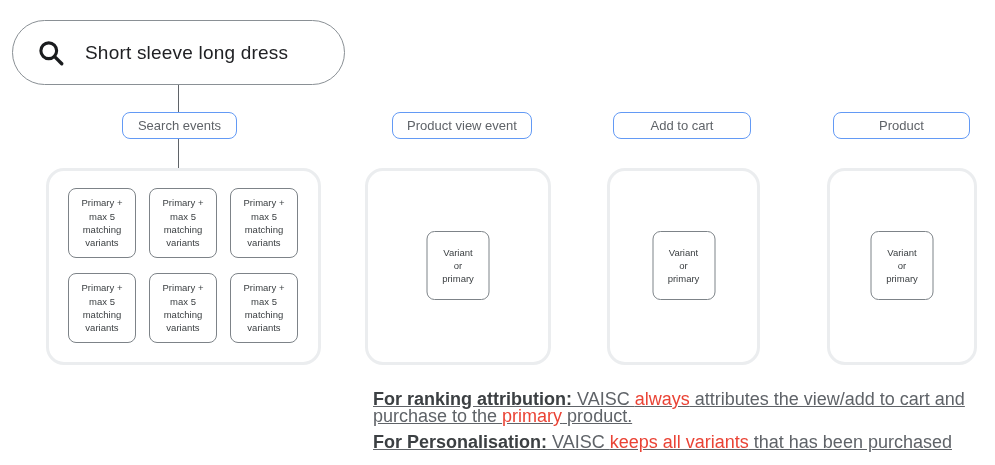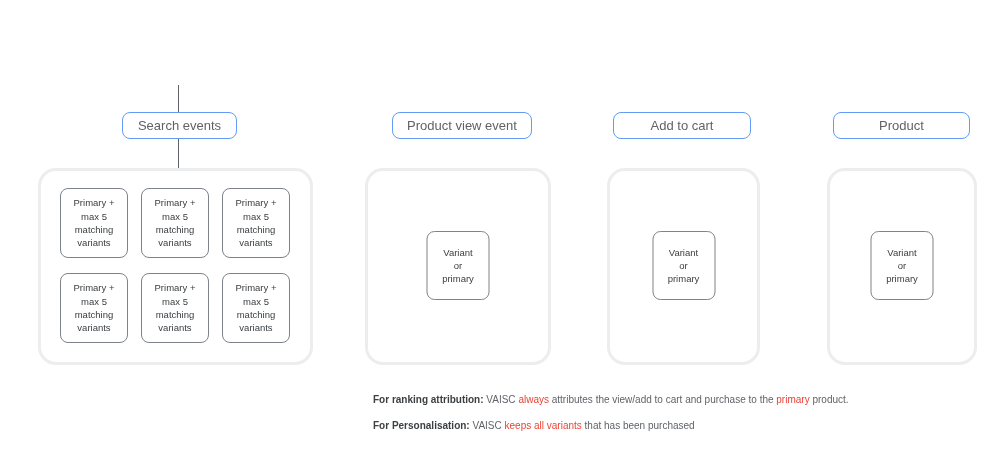--- a/index.html
+++ b/index.html
@@ -27,21 +27,21 @@
   }
   .chip-search{left:122px;width:115px;}
   .chip-view{left:392px;width:140px;}
   .chip-cart{left:613px;width:138px;}
   .chip-purchase{left:833px;width:137px;}
   
   .panel{
     position:absolute;top:168px;height:197px;box-sizing:border-box;background:#fff;
     border:3px solid #ebedef;border-radius:18px;
   }
-  .panel-search{left:38px;width:275px;}
+  .panel-search{left:46px;width:275px;}
   .panel-view{left:365px;width:186px;}
   .panel-cart{left:607px;width:153px;}
   .panel-purchase{left:827px;width:150px;}
   
   .mini{
     border:1px solid #7d8388;border-radius:8px;box-sizing:border-box;background:#fff;
     display:flex;align-items:center;justify-content:center;text-align:center;
     font-size:9.5px;line-height:1.4;color:#3c4043;white-space:pre-line;
   }
   .grid{
@@ -50,30 +50,39 @@
   }
   .single{
     position:absolute;top:60px;left:50%;transform:translateX(-50%);
     width:63px;height:69px;
   }
   
   .note-left{
     position:absolute;left:68px;top:392px;width:300px;
     font-size:13px;line-height:18px;color:#5f6368;white-space:pre-line;
   }
-  .note-right{position:absolute;left:373px;top:391px;font-size:10px;color:#5f6368;}
+  .note-right{position:absolute;left:373px;top:391px;font-size:18px;color:#5f6368;text-decoration:underline;}
   .note-right p{margin:0 0 9px 0;line-height:17px;}
   .note-right strong{color:#3c4043;font-weight:bold;}
   .red{color:#ea4335;}
 </style>
 </head>
 <body>
 
 <div class="stage">
 
+  <div class="search-pill">
+    <span class="icon">
+      <svg width="30" height="30" viewBox="0 0 24 24" fill="none">
+        <circle cx="10.2" cy="10.2" r="6.3" stroke="#1a1c1e" stroke-width="2.5"></circle>
+        <line x1="14.9" y1="14.9" x2="20.6" y2="20.6" stroke="#1a1c1e" stroke-width="2.7" stroke-linecap="round"></line>
+      </svg>
+    </span>
+    <span class="query">Short sleeve long dress</span>
+  </div>
 
   <div class="connector conn-1"></div>
   <div class="connector conn-2"></div>
 
   <div class="chip chip-view">
     <span>Product view event</span>
   </div>
   <div class="chip chip-search">
     <span>Search events</span>
   </div>

